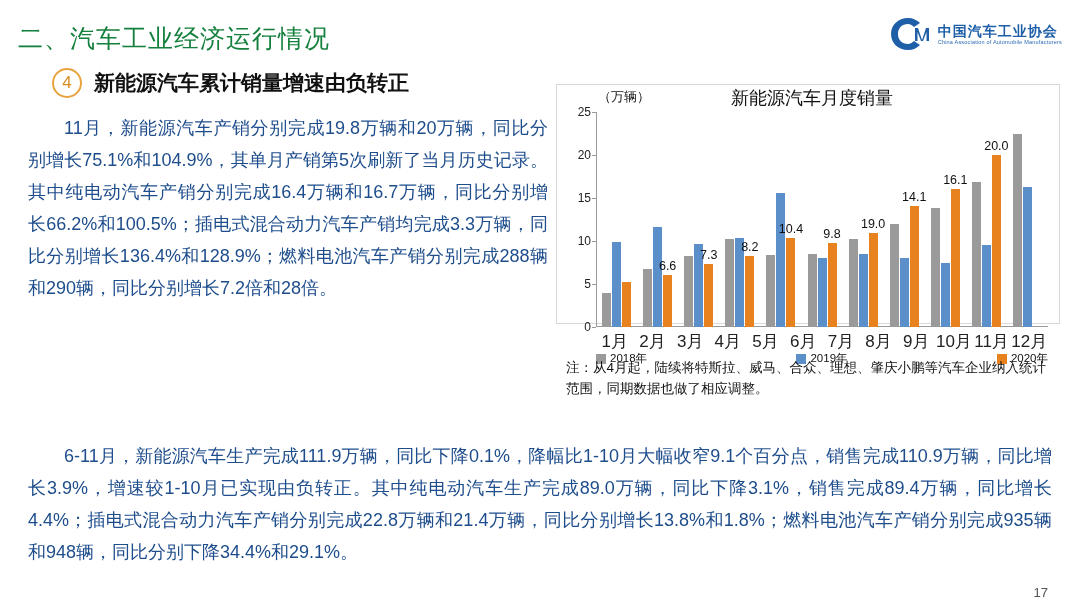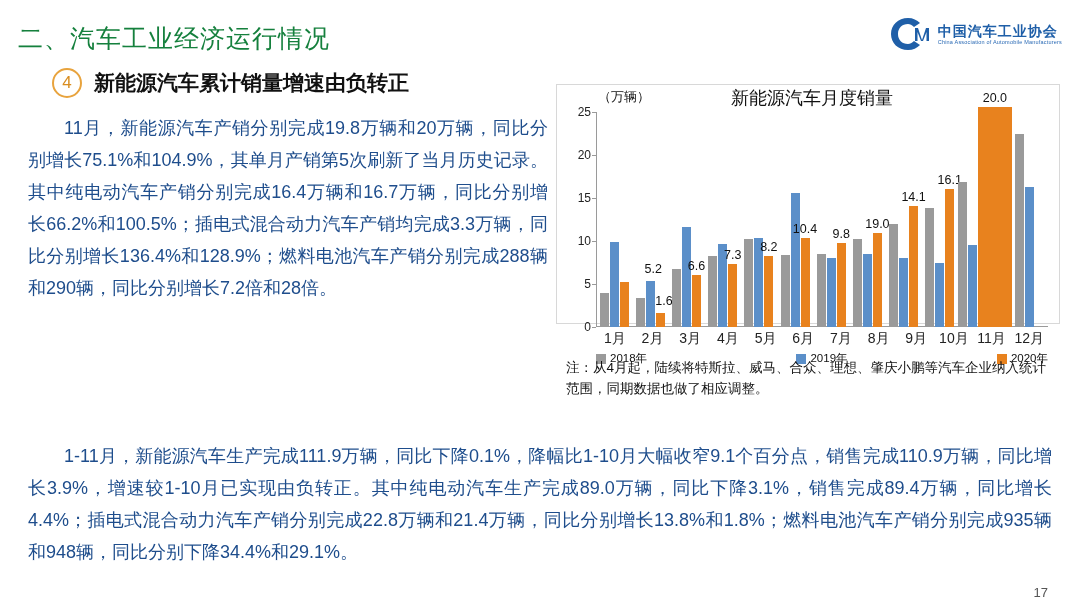--- a/index.html
+++ b/index.html
@@ -201,21 +201,21 @@
   .x-labels {
     position: absolute;
     left: 34px;
     top: 244px;
     width: 452px;
     display: flex;
   }
   .x-labels div {
     flex: 1 1 0;
     text-align: center;
-    font-size: 14px;
+    font-size: 17px;
     color: #222;
   }
   .legend {
     position: absolute;
     left: 34px;
     top: 265px;
     width: 452px;
     display: flex;
     justify-content: space-between;
     gap: 14px;
@@ -295,27 +295,20 @@
     <div class="plot" id="plot">
       <div class="axis-line" style="left:0; top:0; width:1px; height:100%;"></div>
       <div class="axis-line" style="left:0; bottom:0; width:100%; height:1px;"></div>
       <div class="groups" id="groups">
           <div class="group">
             <div class="bar s2018" style="height: 33.54px;"></div>
             <div class="bar s2019" style="height: 85.14px;"></div>
             <div class="bar s2020" style="height: 44.72px;"></div>
           </div>
           <div class="group">
-            <div class="bar s2018" style="height: 29.24px;"></div>
-            <div class="bar s2019" style="height: 45.58px;"></div>
-            <div class="bar s2020" style="height: 13.76px;"></div>
-            <div class="dlabel" style="position: absolute; bottom: 48.72px; left: 58%;">5.2</div>
-            <div class="dlabel" style="position: absolute; bottom: 16.76px; left: 88%;">1.6</div>
-          </div>
-          <div class="group">
             <div class="bar s2018" style="height: 58.48px;"></div>
             <div class="bar s2019" style="height: 99.76px;"></div>
             <div class="bar s2020" style="height: 52px; text-decoration: underline;">
               <div class="dlabel">6.6</div>
             </div>
           </div>
           <div class="group">
             <div class="bar s2018" style="height: 70.52px;"></div>
             <div class="bar s2019" style="height: 83.42px;"></div>
             <div class="bar s2020" style="height: 62.78px;">
@@ -360,21 +353,21 @@
           <div class="group">
             <div class="bar s2018" style="height: 118.68px;"></div>
             <div class="bar s2019" style="height: 64.5px;"></div>
             <div class="bar s2020" style="height: 138.46px;">
               <div class="dlabel">16.1</div>
             </div>
           </div>
           <div class="group">
             <div class="bar s2018" style="height: 145.34px;"></div>
             <div class="bar s2019" style="height: 81.7px;"></div>
-            <div class="bar s2020" style="height: 220px; padding-left: 25px;">
+            <div class="bar s2020" style="height: 172px;">
               <div class="dlabel">20.0</div>
             </div>
           </div>
           <div class="group">
             <div class="bar s2018" style="height: 193.5px;"></div>
             <div class="bar s2019" style="height: 140.18px;"></div>
             <div class="bar s2020" style="height: 0px; background: transparent;"></div>
           </div>
         </div>
     <div class="tick" style="top: 215px;"></div>
@@ -415,16 +408,16 @@
         </div>
         <div class="legend-item">
           <span class="swatch" style="background: rgb(232, 130, 30);"></span>
           <span>2020年</span>
         </div>
       </div>
   </div>
 
   <div class="chart-note">注：从4月起，陆续将特斯拉、威马、合众、理想、肇庆小鹏等汽车企业纳入统计范围，同期数据也做了相应调整。</div>
 
-  <div class="para" id="para-bottom">1-11月，新能源汽车生产完成111.9万辆，同比下降0.1%，降幅比1-10月大幅收窄9.1个百分点，销售完成110.9万辆，同比增长3.9%，增速较1-10月已实现由负转正。其中纯电动汽车生产完成89.0万辆，同比下降3.1%，销售完成89.4万辆，同比增长4.4%；插电式混合动力汽车产销分别完成22.8万辆和21.4万辆，同比分别增长13.8%和1.8%；燃料电池汽车产销分别完成935辆和948辆，同比分别下降34.4%和29.1%。</div>
+  <div class="para" id="para-bottom">6-11月，新能源汽车生产完成111.9万辆，同比下降0.1%，降幅比1-10月大幅收窄9.1个百分点，销售完成110.9万辆，同比增长3.9%，增速较1-10月已实现由负转正。其中纯电动汽车生产完成89.0万辆，同比下降3.1%，销售完成89.4万辆，同比增长4.4%；插电式混合动力汽车产销分别完成22.8万辆和21.4万辆，同比分别增长13.8%和1.8%；燃料电池汽车产销分别完成935辆和948辆，同比分别下降34.4%和29.1%。</div>
 
   <div class="page-num">17</div>
 </div>
 
 </body></html>

